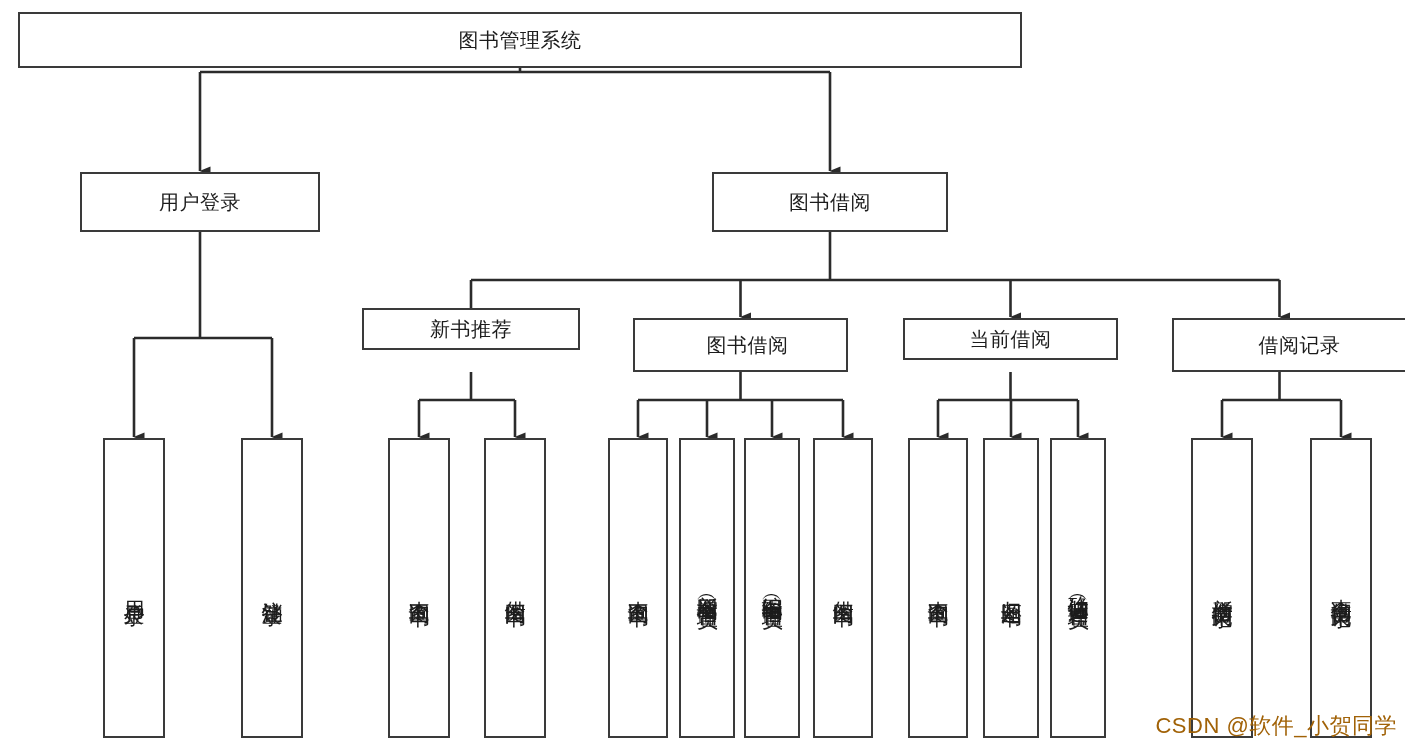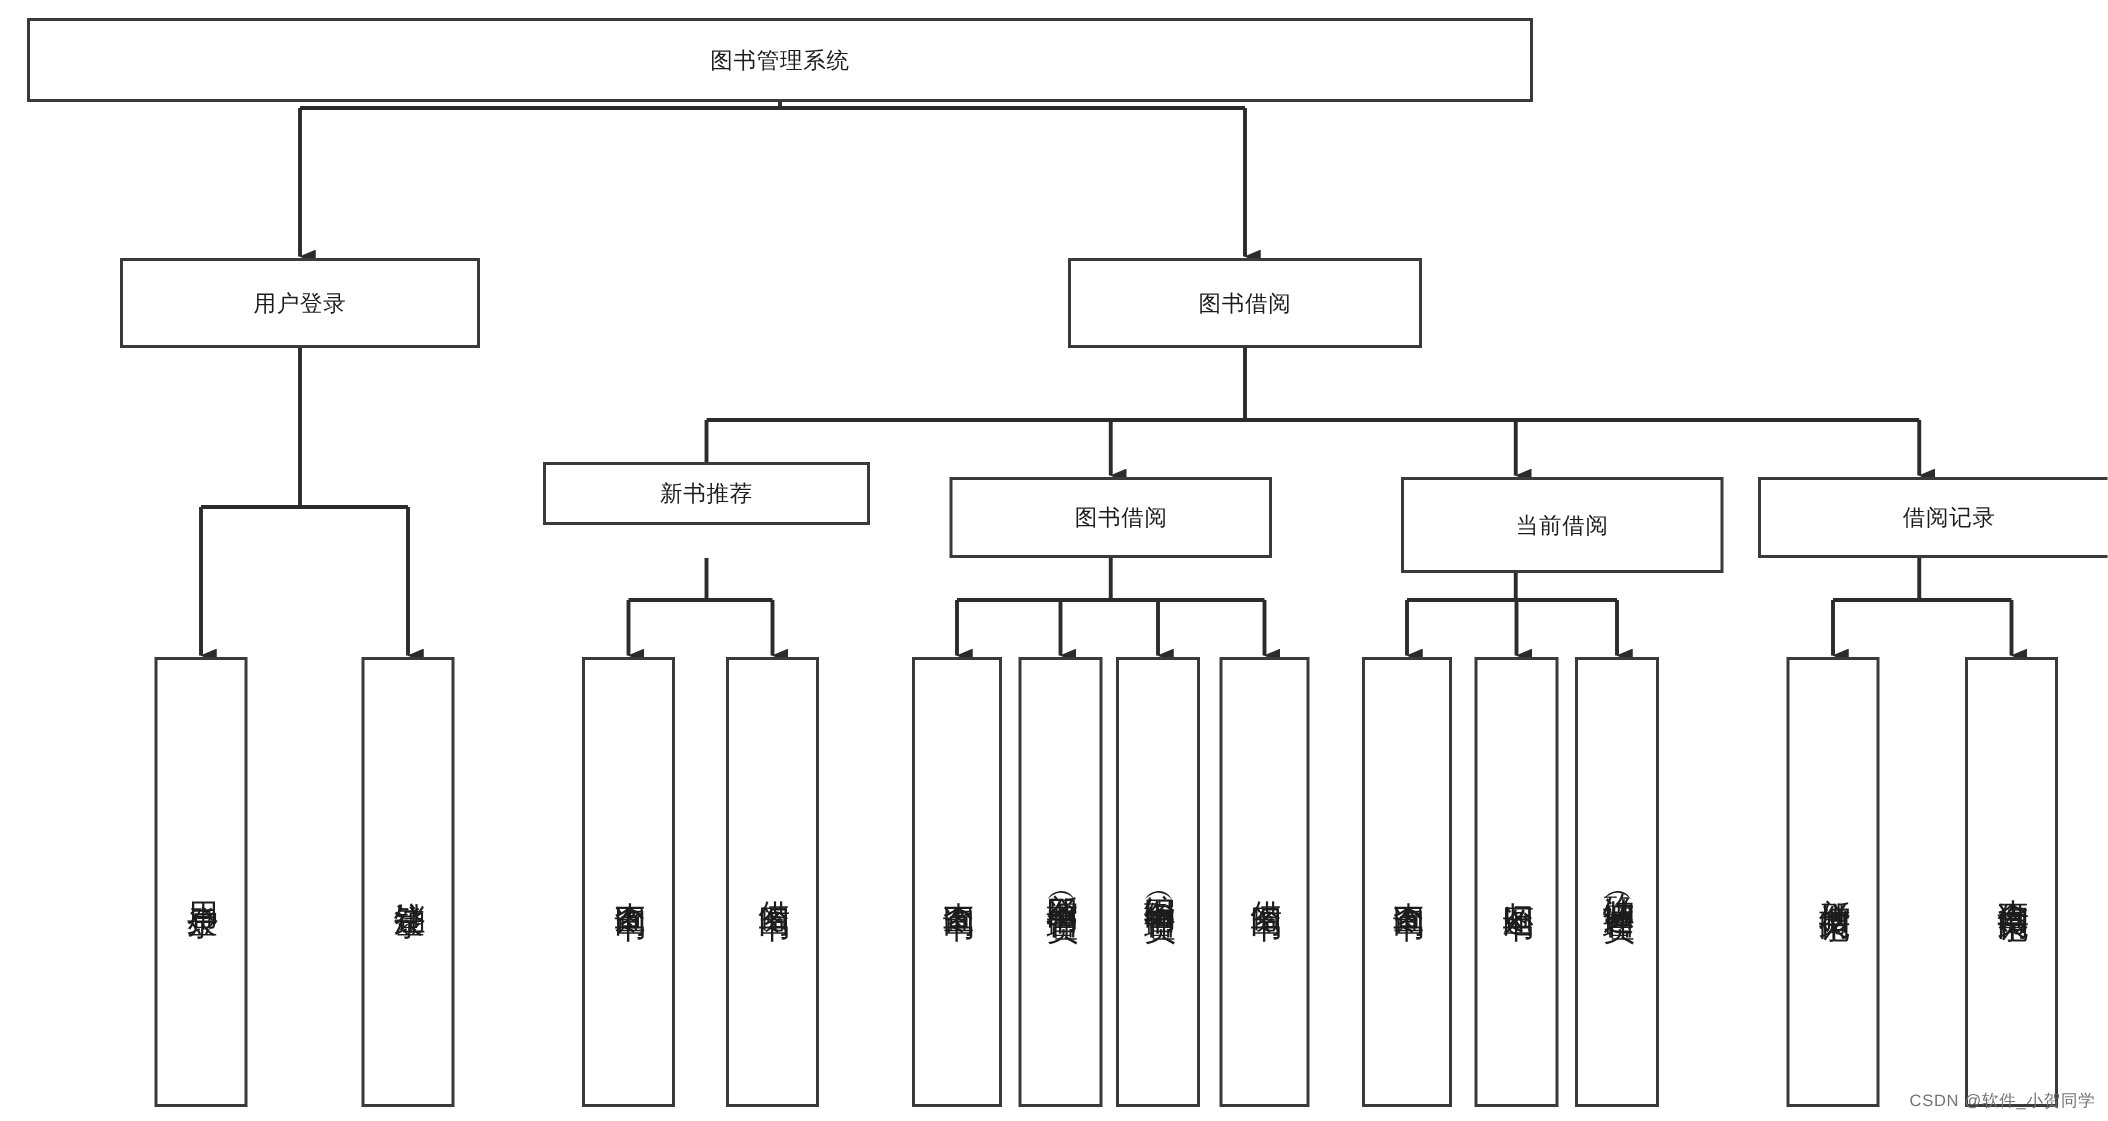--- a/index.html
+++ b/index.html
@@ -33,21 +33,21 @@
     box-sizing: border-box;
     border: 2px solid #3a3a3a;
     background: #ffffff;
     display: flex;
     align-items: center;
     justify-content: center;
     color: #1c1c1c;
     overflow: hidden;
   }
   .node.horizontal {
-    font-size: 15px;
+    font-size: 20px;
     letter-spacing: 0.5px;
     white-space: nowrap;
   }
   .node.vertical {
     writing-mode: vertical-rl;
     text-orientation: upright;
     font-size: 21px;
     line-height: 1.25;
     letter-spacing: 2px;
     padding: 6px 0;
@@ -55,22 +55,22 @@
   .node.vertical .label {
     writing-mode: vertical-rl;
     text-orientation: upright;
     display: block;
     text-align: center;
   }
   .watermark {
     position: absolute;
     right: 8px;
     bottom: 6px;
-    font-size: 11px;
-    color: #737373;
+    font-size: 22px;
+    color: #a16207;
     letter-spacing: 0.5px;
     white-space: nowrap;
     user-select: none;
   }
 </style>
 </head>
 <body>
 
 <div id="diagram-root">
 
@@ -126,21 +126,21 @@
       </div>
       <div class="node horizontal" style="left: 712px; top: 172px; width: 236px; height: 60px;">
         <span class="label">图书借阅</span>
       </div>
       <div class="node horizontal" style="left: 362px; top: 308px; width: 218px; height: 42px;">
         <span class="label">新书推荐</span>
       </div>
       <div class="node horizontal" style="left: 633px; top: 318px; width: 215px; height: 54px; padding-left: 14px;">
         <span class="label">图书借阅</span>
       </div>
-      <div class="node horizontal" style="left: 903px; top: 318px; width: 215px; height: 64px; margin-left: 31px;">
+      <div class="node horizontal" style="left: 903px; top: 318px; width: 215px; height: 42px;">
         <span class="label">当前借阅</span>
       </div>
       <div class="node horizontal" style="left: 1172px; top: 318px; width: 255px; height: 54px;">
         <span class="label">借阅记录</span>
       </div>
       <div class="node vertical" style="left: 103px; top: 438px; width: 62px; height: 300px;">
         <span class="label">用户登录</span>
       </div>
       <div class="node vertical" style="left: 241px; top: 438px; width: 62px; height: 300px;">
         <span class="label">注销登录</span>

